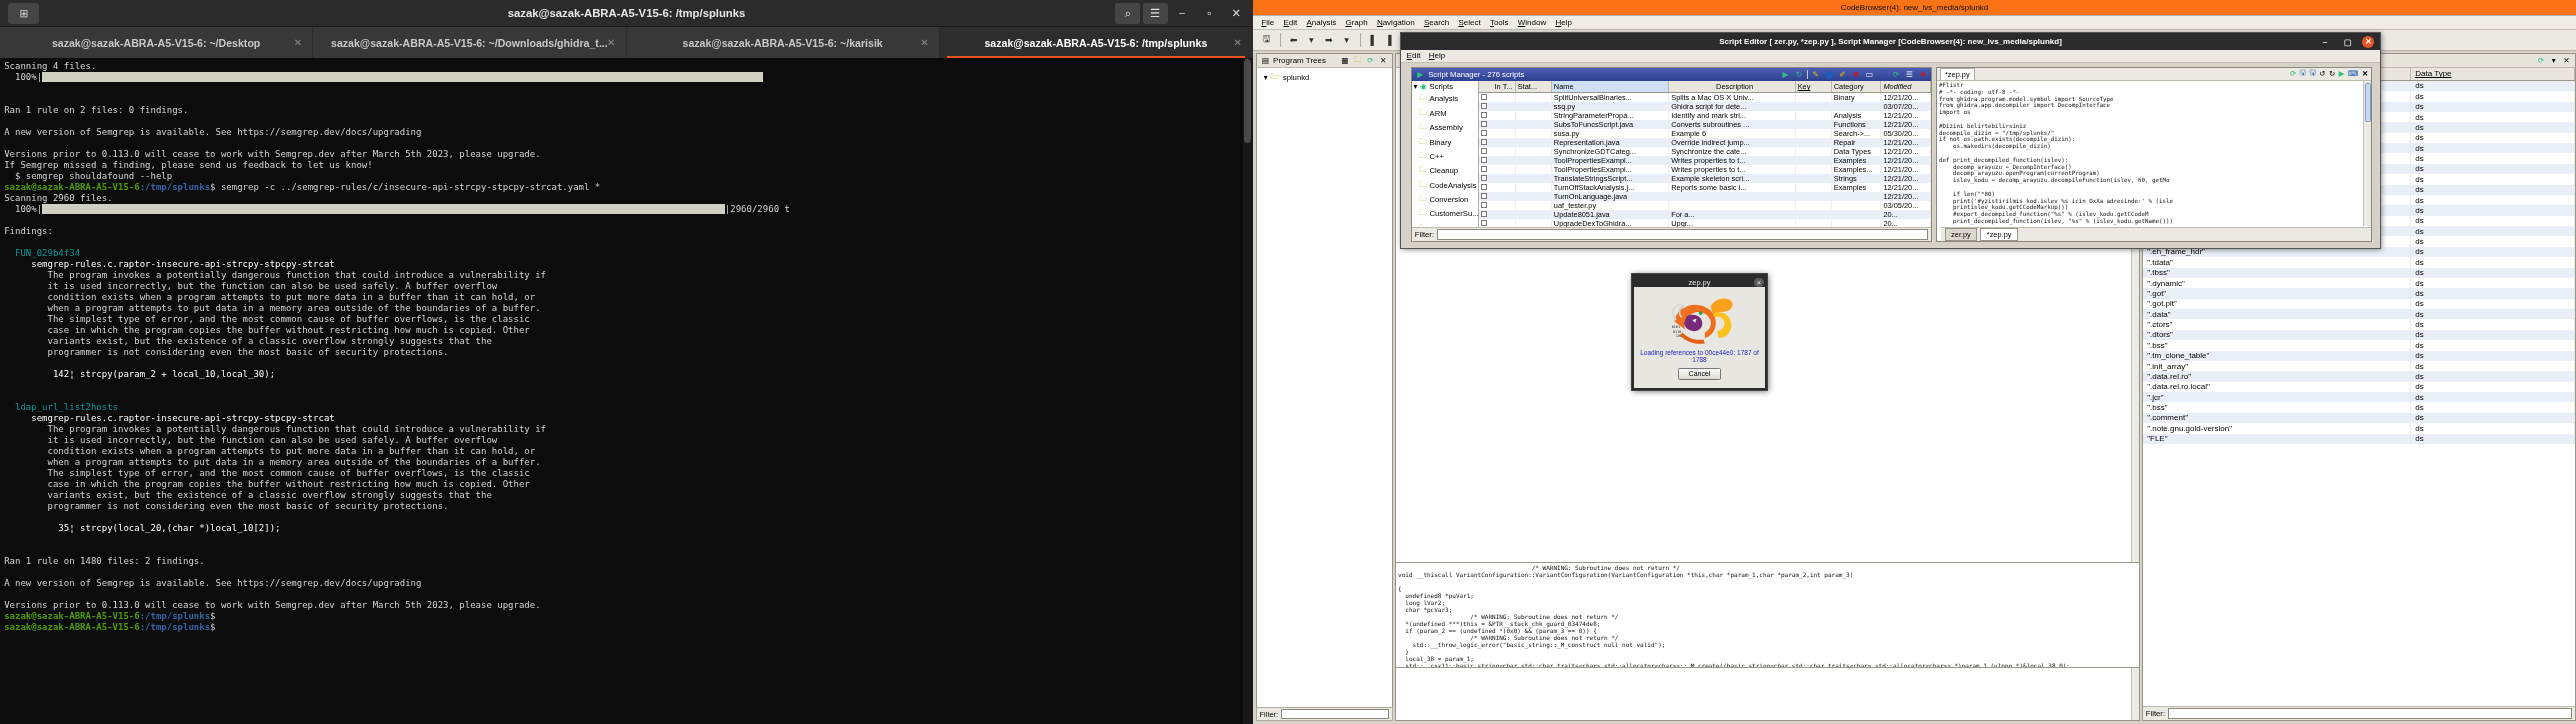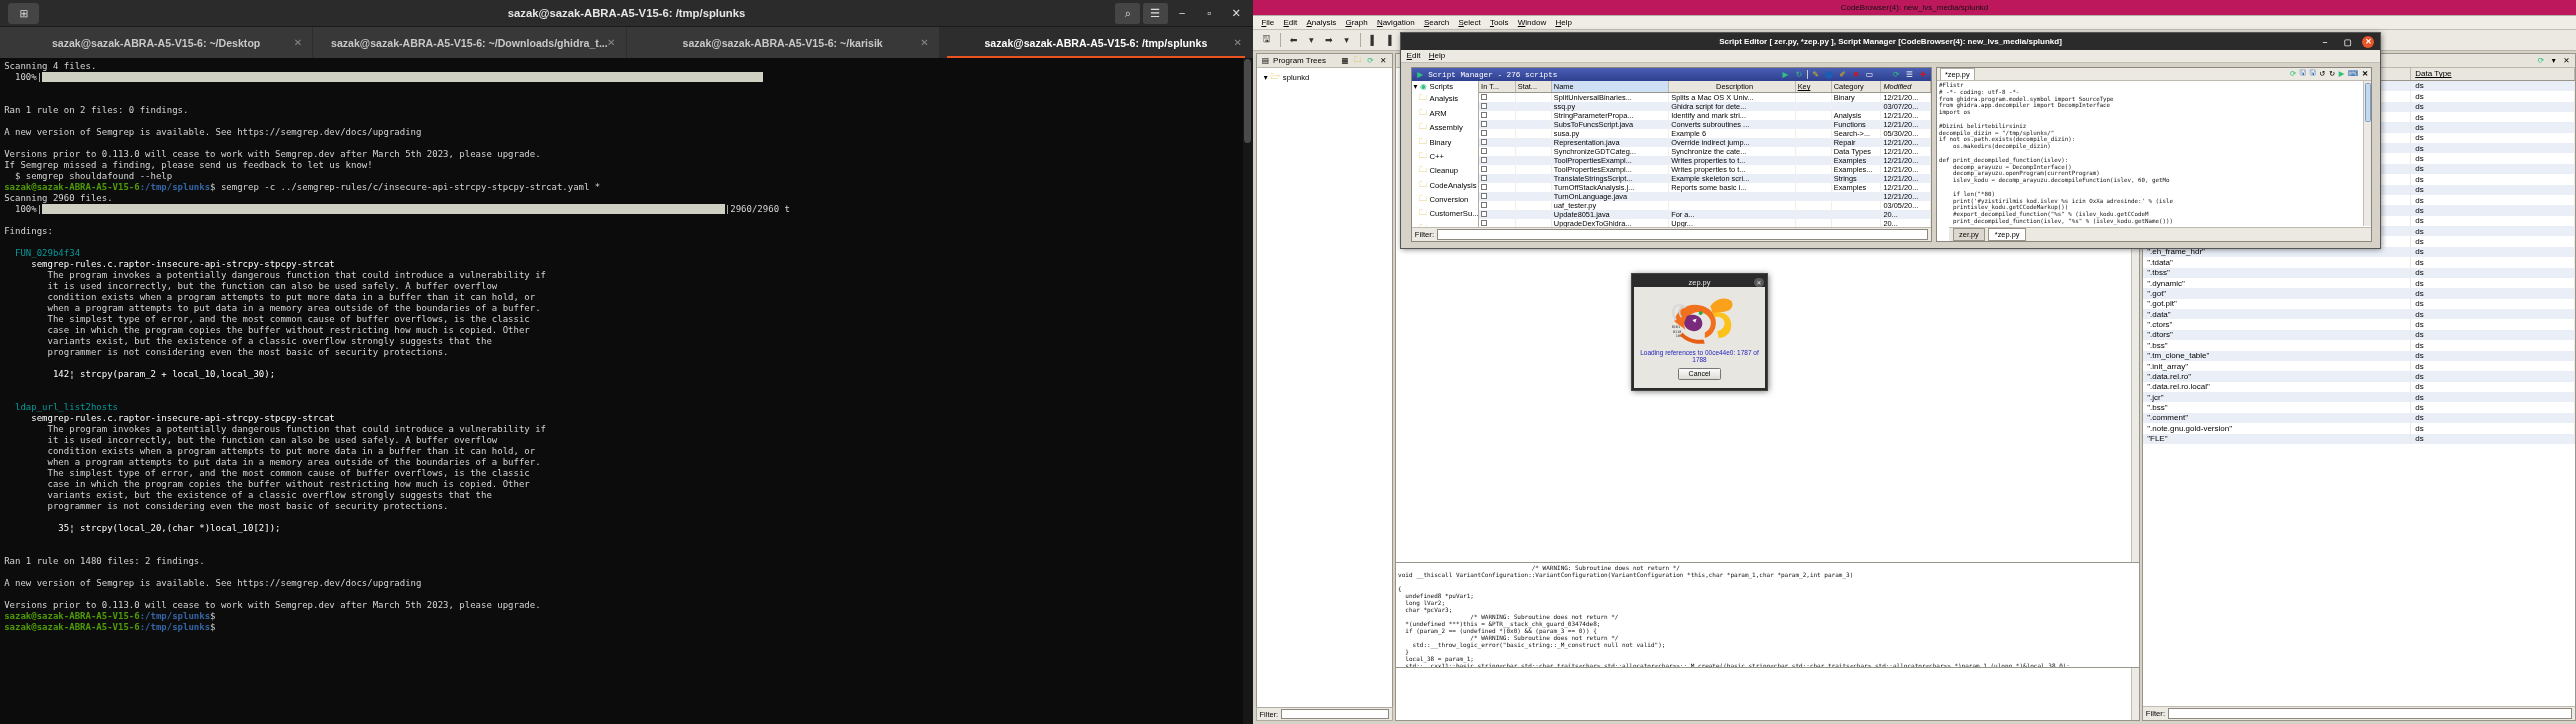--- a/index.html
+++ b/index.html
@@ -32,21 +32,21 @@
   .bl { color:#3465a4; font-weight:bold;}
   .cy { color:#06989a;}
   .wb { color:#ffffff; font-weight:normal;}
   .pbar { background:#cfcfc2; color:#0c0c0c; }
   .term-scroll { position:absolute; right:0; top:58px; bottom:0; width:10px; background:#171717;}
   .term-scroll .thumb { position:absolute; top:1.4px; left:1.4px; width:7px; height:84px; background:#4a4a4a; border-radius:3.5px;}
 
   
   #ghidra { position:absolute; left:1253px; top:0; width:1323px; height:724px;
         background:#d6d2c8; font-size:7.7px; color:#000; }
-  .gh-title { height:15.5px; background:#be185d; display:flex; align-items:center;
+  .gh-title { height:15.5px; background:#f97316; display:flex; align-items:center;
         justify-content:center; font-size:8px; color:#111; border-bottom:0.7px solid #b5b0a6;}
   .gh-menu { height:14px; background:#f0ede6; display:flex; align-items:center; gap:9.2px;
         padding-left:8.4px; font-size:8px; border-bottom:0.7px solid #c4bfb4;}
   .gh-menu span u { text-decoration:underline; }
   .gh-toolbar { height:21px; background:#ece9e2; display:flex; align-items:center;
         padding-left:5.6px; gap:2.1px; border-bottom:0.7px solid #b9b4a9;}
   .tb-btn { width:15.5px; height:15.5px; display:flex; align-items:center; justify-content:center;
         font-size:9.2px; color:#333; border:0.7px solid transparent;}
   .tb-sep { width:0.7px; height:14px; background:#b0aba0; margin:0 3.5px;}
   .tb-ic { font-weight:bold; font-size:9.2px; }
@@ -91,21 +91,21 @@
   .se-wbtn { position:absolute; display:flex; align-items:center; gap:7px; right:5.6px; }
   .se-wb { width:15.5px; height:12.7px; display:flex; align-items:center; justify-content:center; color:#ddd; font-size:8.4px;}
   .se-wb.close { background:#e8552a; border-radius:50%; width:12px; height:12px; color:#fff; font-size:7.7px;}
   .se-menu { height:12.7px; background:#ece9e2; display:flex; align-items:center; gap:8.4px;
         padding-left:5.6px; font-size:8px; border-bottom:0.7px solid #c4bfb4;}
 
   #smgr { position:absolute; left:10px; top:34px; width:521px; height:175px; background:#ece9e2;
         border:0.7px solid #8d887e;}
   .smgr-hdr { height:13.4px; background:linear-gradient(to bottom,#4a5fb5,#2e3f8f); color:#fff;
         display:flex; align-items:center; padding:0 2.8px; font-size:7.7px; gap:2.8px;}
-  .smgr-hdr .ttl { flex:1; font-weight:normal;font-family:Liberation Mono, monospace;}
+  .smgr-hdr .ttl { flex:1; font-weight:normal;}
   .smgr-hdr .ic { width:10.6px; height:10.6px; display:flex; align-items:center; justify-content:center; font-size:7.7px;}
   .smgr-body { position:absolute; top:13.4px; left:0; right:0; bottom:13.4px; display:flex; background:#fff;}
   .smgr-tree { width:67px; border-right:0.7px solid #b0aba0; background:#fff; overflow:hidden; font-size:7.4px;}
   .smgr-tbl-wrap { flex:1; overflow:hidden; position:relative;}
   .sc-tbl { width:100%; border-collapse:collapse; font-size:7.4px;}
   .sc-tbl th { background:#e9e6df; border-right:0.7px solid #bdb8ad; border-bottom:0.7px solid #9a958b;
         text-align:left; padding:0.7px 2.1px; font-weight:normal; }
   .sc-tbl th.sel { background:#cfe0f5; }
   .sc-tbl td { padding:0px 2.1px; border-right:0.7px solid #f1efeb; white-space:nowrap; overflow:hidden;}
   .sc-tbl tr:nth-child(odd) td { background:#ffffff; }
@@ -115,21 +115,21 @@
   
   #sedit { position:absolute; left:535px; top:34px; width:436px; height:175px;
         background:#fff; border:0.7px solid #8d887e;}
   .sed-tabbar { height:12.7px; background:#ece9e2; display:flex; align-items:center;
         padding:0 2.8px; font-size:7.4px; border-bottom:0.7px solid #c0bbb0; gap:2.1px;}
   .sed-tab { padding:0.7px 4.2px; background:#fff; border:0.7px solid #b0aba0; border-bottom:none; }
   .sed-tools { margin-left:auto; display:flex; align-items:center; gap:3.5px;}
   .sed-code { position:absolute; top:12.7px; left:0; right:7px; bottom:15.5px;
         font-family:"DejaVu Sans Mono", monospace; font-size:5.8px; line-height:6.8px;
         white-space:pre; overflow:hidden; padding:1.4px 2.1px; color:#111; background:#fff;}
-  .sed-bottabs { position:absolute; left:12px; right:0; bottom:0; height:14px; background:#ece9e2;
+  .sed-bottabs { position:absolute; left:4px; right:0; bottom:0; height:14px; background:#ece9e2;
         display:flex; align-items:center; gap:2.8px; padding:0 3.5px; font-size:7.4px;
         border-top:0.7px solid #c0bbb0;}
   .bt-tab { padding:0.7px 5.6px; border:0.7px solid #9a958b; background:#dcd8cf;}
   .bt-tab.active { background:#fff;}
 
   
   #zepdlg { position:absolute; left:1631px; top:273px; width:137px; height:118px;
         background:#2b2b2b; border:0.7px solid #444; box-shadow:1.4px 1.4px 6.3px rgba(0,0,0,.55); z-index:60;}
   .zd-title { height:13.4px; color:#e8e8e8; display:flex; align-items:flex-end; justify-content:center;
         font-size:7.4px; position:relative;}
@@ -563,21 +563,21 @@
             <span>CustomerSu...</span>
           </div>
           <div class="tree-item" style="padding-left: 7px;">
             <span class="folder-ic">🗀</span>
           </div>
         </div>
       <div class="smgr-tbl-wrap">
         <table class="sc-tbl">
           <thead>
               <tr id="sc-head">
-                <th style="width: 8%;">In T...</th>
+                <th style="width: 8%; text-align: right;">In T...</th>
                 <th style="width: 8%;">Stat...</th>
                 <th class="sel" style="width: 26%;">Name</th>
                 <th style="width: 28%; padding-left: 47px;">Description</th>
                 <th style="width: 8%; text-decoration: underline;">Key</th>
                 <th style="width: 11%;">Category</th>
                 <th style="width: 11%; font-style: italic;">Modified</th>
               </tr>
             </thead>
           <tbody id="sc-body">
               <tr>

